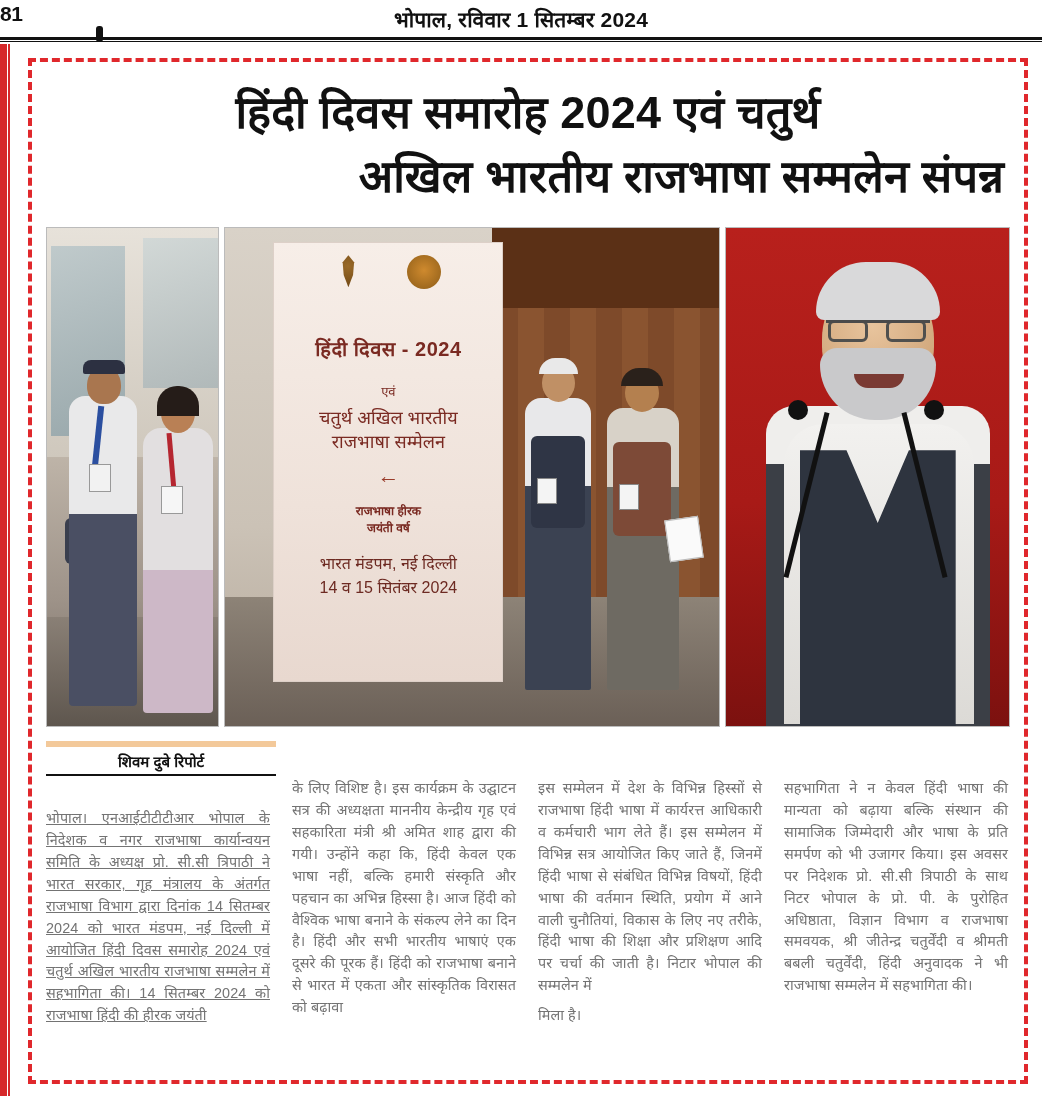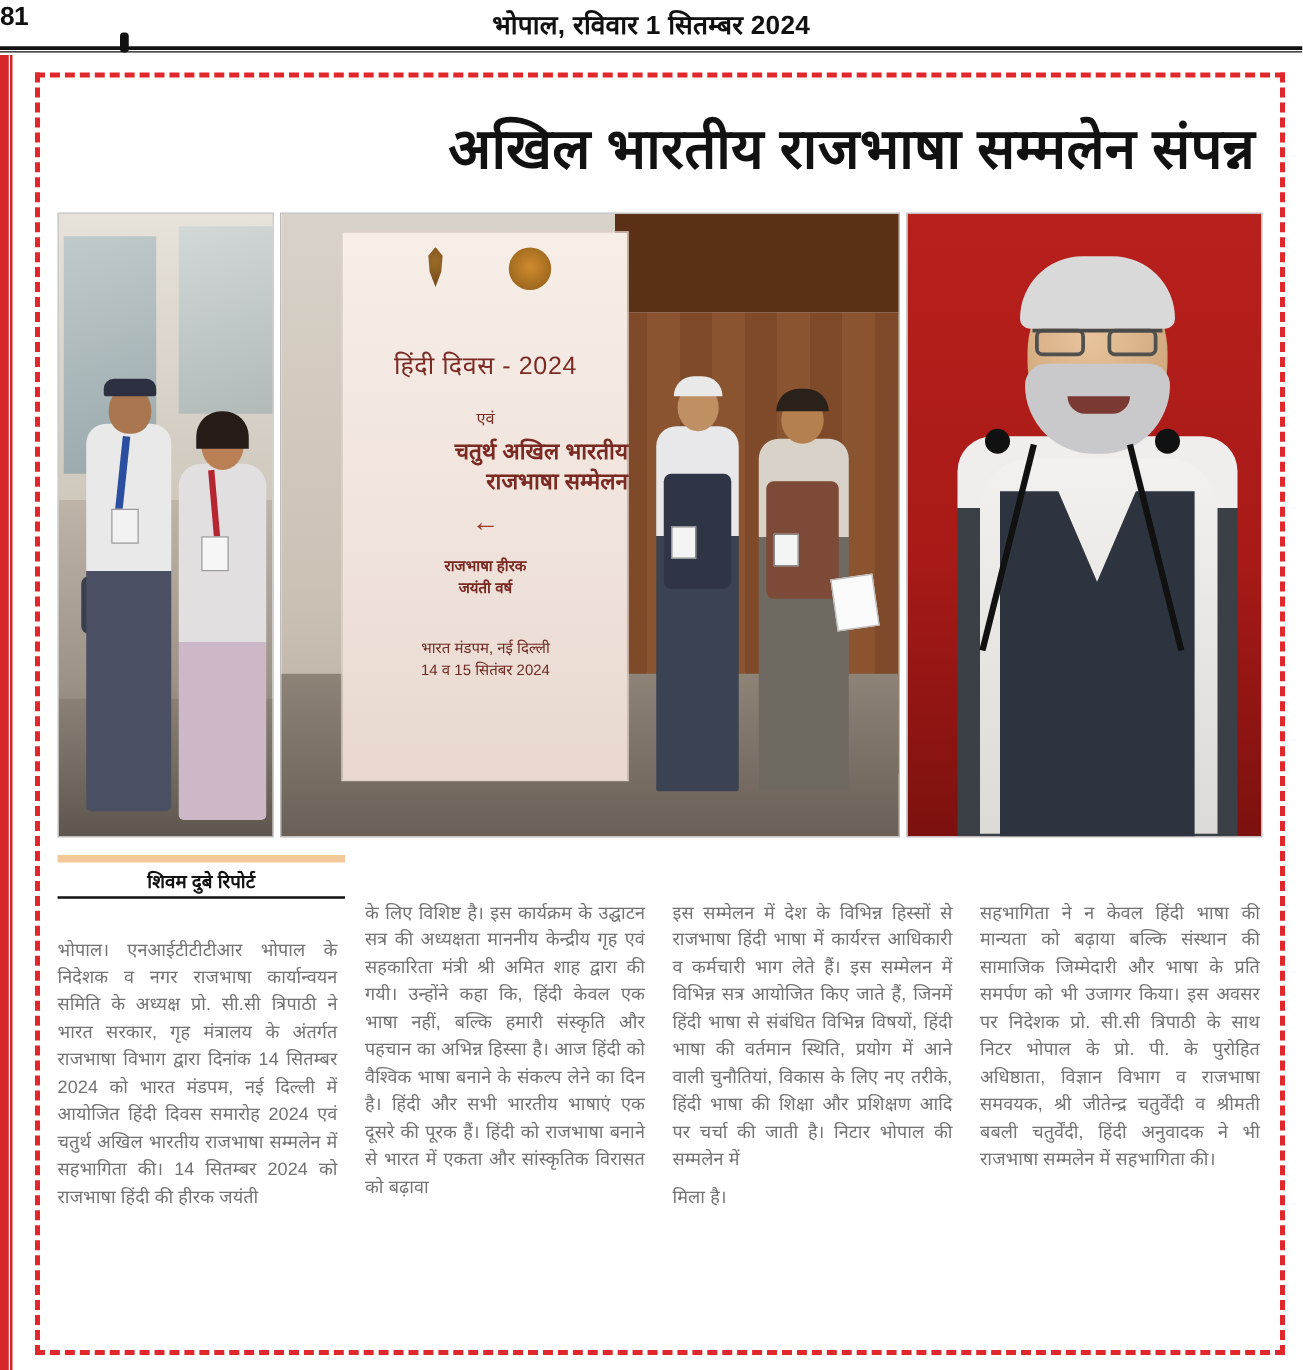--- a/index.html
+++ b/index.html
@@ -225,26 +225,26 @@
   }
   .pb-emblem {
     width:26px; height:32px;
     background: radial-gradient(circle at 50% 35%, #9a6a28, #6b4413);
     clip-path: polygon(50% 0, 72% 22%, 68% 62%, 50% 100%, 32% 62%, 28% 22%);
   }
   .pb-emblem2 {
     width:34px; height:34px; border-radius:50%;
     background: radial-gradient(circle at 50% 45%, #cf8a2e, #8c5c18);
   }
-  .pb-t1 { margin-top:46px; font-size:20px; font-weight:normal; letter-spacing:.5px;}
+  .pb-t1 { margin-top:46px; font-size:20px; font-weight:bold; letter-spacing:.5px;}
   .pb-t2 { margin-top:20px; font-size:13px; }
-  .pb-t3 { margin-top:6px; font-size:18px; font-weight:bold; line-height:1.35;text-align:right; }
+  .pb-t3 { margin-top:6px; font-size:18px; font-weight:normal; line-height:1.35; }
   .pb-arrow { margin-top:8px; font-size:22px; color:#9a3b2a; }
   .pb-t4 { margin-top:14px; font-size:12px; font-weight:bold; line-height:1.4; }
-  .pb-t5 { margin-top:30px; font-size:12px; line-height:1.5; color:#6d2a22;}
+  .pb-t5 { margin-top:16px; font-size:16px; line-height:1.5; color:#6d2a22;}
   .pb-m1 {
     position:absolute; left:300px; top:170px; width:66px; height:292px;
     background: linear-gradient(180deg,#e8e8ea 0 30%,#3b4252 30% 100%);
     border-radius:16px 16px 2px 2px;
   }
   .pb-m1head{position:absolute;left:317px;top:136px;width:33px;height:38px;background:#c09065;border-radius:50%;}
   .pb-m1hair{position:absolute;left:314px;top:130px;width:39px;height:16px;background:#e9e9e9;border-radius:18px 18px 0 0;}
   .pb-m1vest{position:absolute;left:306px;top:208px;width:54px;height:92px;background:#2f3545;border-radius:6px;}
   .pb-m1badge{position:absolute;left:312px;top:250px;width:20px;height:26px;background:#f4f4f4;border:1px solid #888;}
   .pb-m2 {
@@ -338,39 +338,40 @@
   }
   .col {
     width: 224px;
     font-size: 14.4px;
     line-height: 1.52;
     text-align: justify;
     color: #737373;
     letter-spacing: 0.1px;
   }
   .col p { margin: 0 0 8px 0; }
-  .col-1 { position: relative; }
+  .col-1 { position: relative; text-decoration: underline; }
   .col-1 .firstpara { margin-top: 30px; }
 </style>
 </head>
 <body>
 
 <div class="masthead">
   <div class="masthead-pageno">81</div>
   <div class="masthead-title">भोपाल, रविवार 1 सितम्बर 2024</div>
 </div>
 <div class="masthead-rule"></div>
 <div class="masthead-rule2"></div>
 <div class="edge-left"></div>
 <div class="edge-left2"></div>
 <div class="dot-accent"></div>
 
 <div class="article">
 
   <div class="headline">
+    <span class="line1">हिंदी दिवस समारोह 2024 एवं चतुर्थ</span>
     <span class="line2">अखिल भारतीय राजभाषा सम्मलेन संपन्न</span>
   </div>
 
   <div class="photos">
 
     <div class="photo photo-a">
       <div class="pa-bg"></div>
       <div class="pa-wall"></div>
       <div class="pa-glass"></div>
       <div class="pa-glass2"></div>

